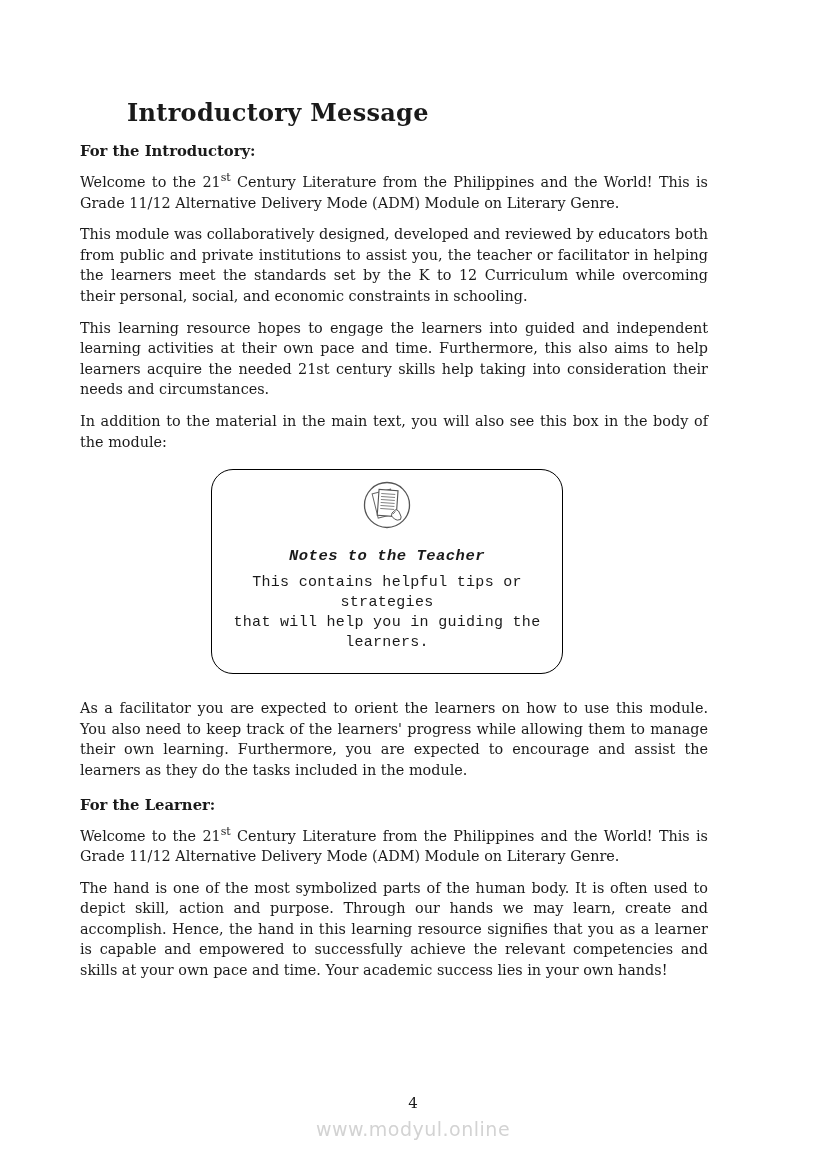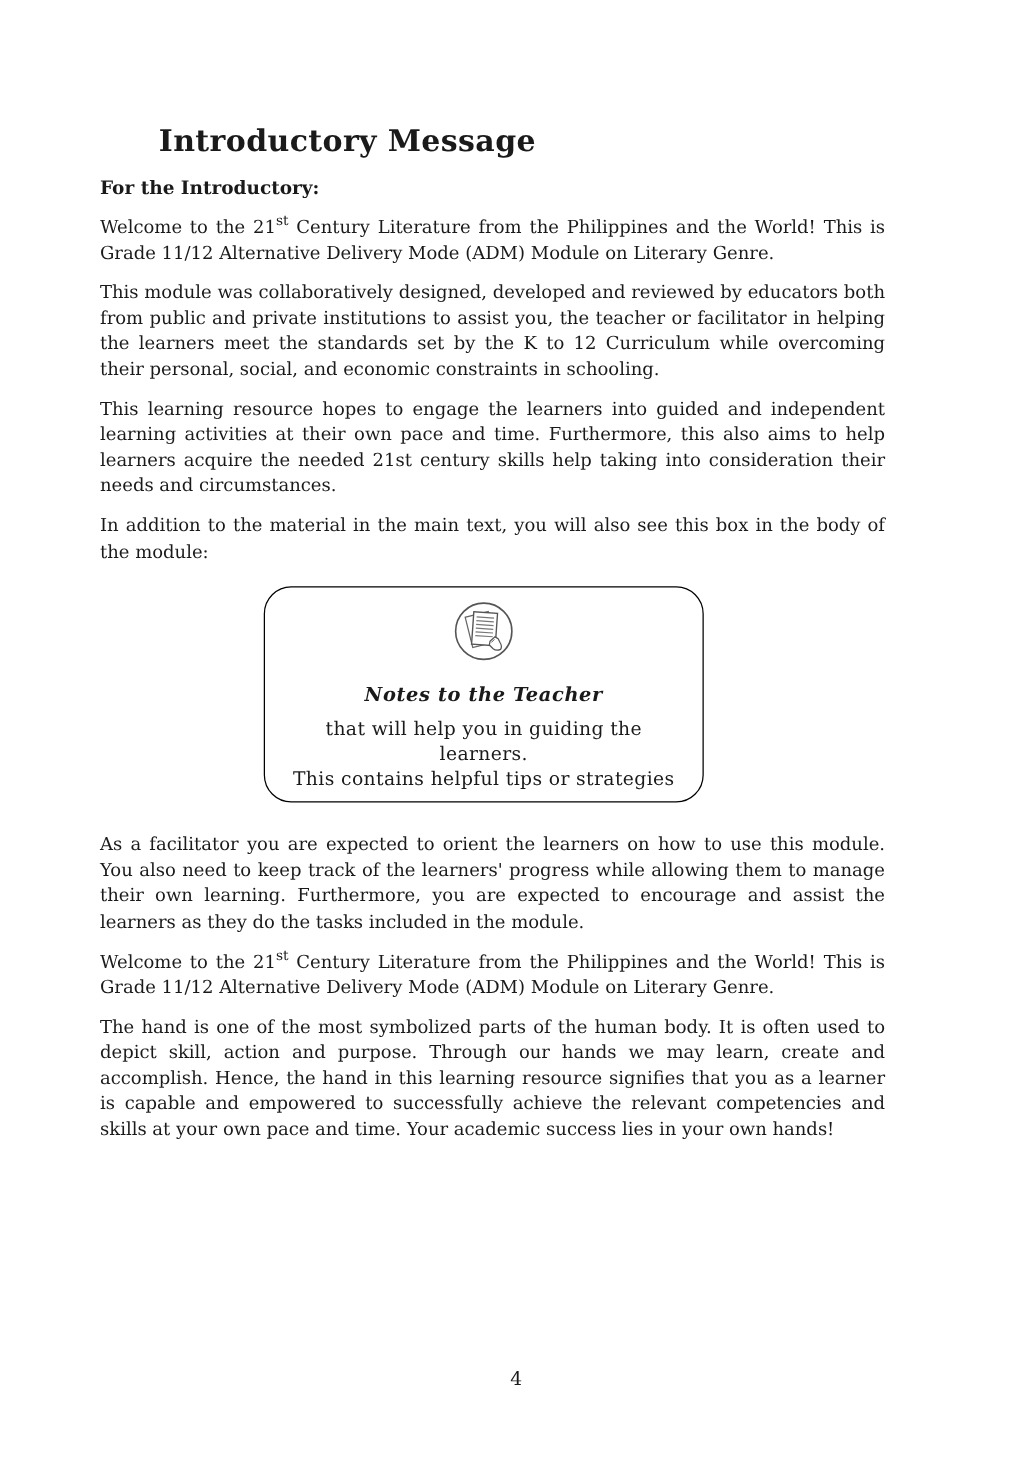--- a/index.html
+++ b/index.html
@@ -35,22 +35,23 @@
     font-size: 14.4px;
     line-height: 20.6px;
     text-align: justify;
     margin-bottom: 11px;
   }
   .notes-box {
     width: 352px;
     margin: 17px 0 24px 131px;
     border: 1.6px solid #000000;
     border-radius: 22px;
-    padding: 10px 16px 8px 16px;
+    padding: 10px 16px 20px 16px;
     text-align: center;
+    font-family: Liberation Mono, monospace;
   }
   .notes-icon-wrap {
     display: flex;
     justify-content: center;
     margin-bottom: 12px;
   }
   .notes-title {
     font-size: 15.5px;
     font-weight: bold;
     font-style: italic;
@@ -122,28 +123,30 @@
               <line x1="18.5" y1="23" x2="32.5" y2="23" stroke="#777777" stroke-width="0.9"></line>
               <line x1="18.5" y1="26" x2="32.5" y2="26" stroke="#777777" stroke-width="0.9"></line>
               <line x1="18.5" y1="29" x2="32.5" y2="29" stroke="#777777" stroke-width="0.9"></line>
             </g>
             <path d="M30 33 L34 29.5 L36.5 31 L38 34 Q40 37 38.5 39.5 Q35 41 32.5 39 L29.5 36 Z" fill="#ffffff" stroke="#555555" stroke-width="1"></path>
             <line x1="31" y1="34" x2="33.5" y2="31.5" stroke="#555555" stroke-width="0.8"></line>
           </svg>
         </span>
       </div>
       <div class="notes-title">Notes to the Teacher</div>
+      <div class="notes-body-line">This contains helpful tips or strategies</div>
       <div class="notes-body-line">that will help you in guiding the learners.</div>
-      <div class="notes-body-line">This contains helpful tips or strategies</div>
     </div>
 
     <p class="para">As a facilitator you are expected to orient the learners on how to use this module. You also need to keep track of the learners' progress while allowing them to manage their own learning. Furthermore, you are expected to encourage and assist the learners as they do the tasks included in the module.</p>
 
+    <h2 class="sub-heading" style="margin-top:15px;">For the Learner:</h2>
 
     <p class="para"><span>Welcome to the 21</span><sup class="ord">st</sup><span> Century Literature from the Philippines and the World!  This is Grade 11/12 Alternative Delivery Mode (ADM) Module on Literary Genre.</span></p>
 
     <p class="para">The hand is one of the most symbolized parts of the human body. It is often used to depict skill, action and purpose. Through our hands we may learn, create and accomplish. Hence, the hand in this learning resource signifies that you as a learner is capable and empowered to successfully achieve the relevant competencies and skills at your own pace and time. Your academic success lies in your own hands!</p>
 
 
   </div>
 
   <div class="footer-pagenum">4</div>
+  <div class="footer-watermark">www.modyul.online</div>
 </div>
 
 </body></html>

